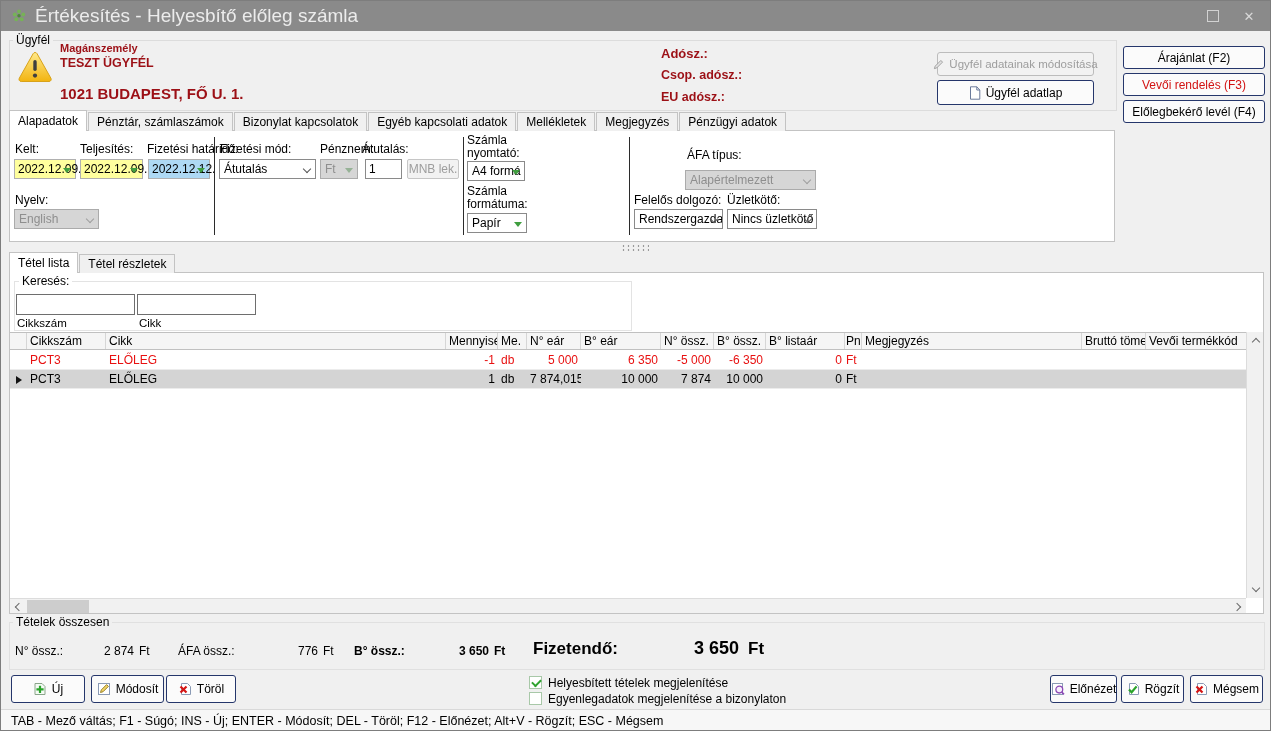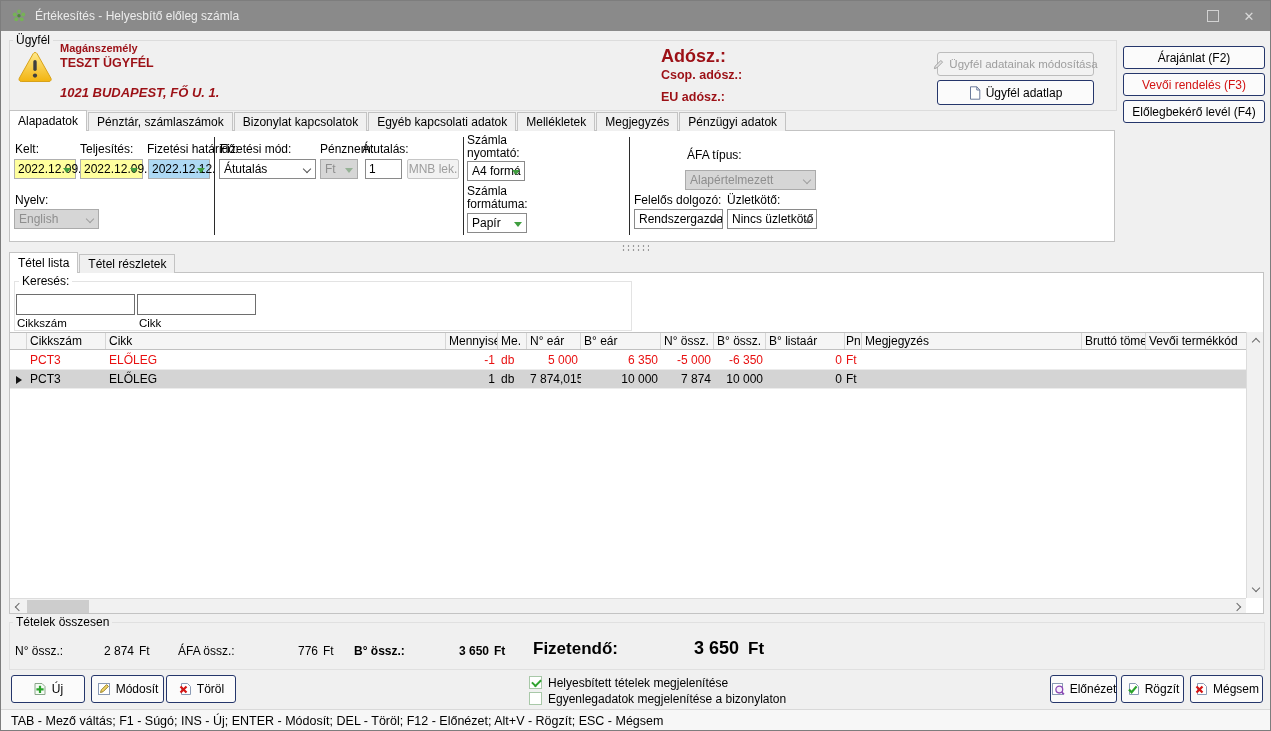--- a/index.html
+++ b/index.html
@@ -2,21 +2,21 @@
 <html><head>
 <meta charset="utf-8">
 <style>
   html,body{margin:0;padding:0;overflow:hidden;}
   body{font-family:"Liberation Sans","DejaVu Sans",sans-serif;}
   .window{position:relative;width:1271px;height:731px;background:#f0f0f0;border:1px solid #7d7d7d;box-sizing:border-box;overflow:hidden;}
 
   
   .titlebar{position:absolute;left:0;top:0;width:100%;height:30px;background:#8a8a8a;display:flex;align-items:center;}
   .app-icon{margin-left:11px;width:14px;height:14px;display:inline-block;}
-  .tb-title{margin-left:9px;color:#ececec;font-size:12px;}
+  .tb-title{margin-left:9px;color:#ececec;font-size:19px;}
   .tb-btn{position:absolute;top:0;width:34px;height:30px;display:flex;align-items:center;justify-content:center;color:#d9d9d9;font-size:13px;cursor:pointer;}
   .tb-max{right:40px;}
   .tb-close{right:4px;}
   .max-square{width:10px;height:10px;border:1px solid #d2d2d2;display:inline-block;}
 
   
   .lbl{position:absolute;font-size:12px;color:#000;white-space:nowrap;}
   .maroon{color:#9c1016;font-weight:bold;}
   .group-rect{position:absolute;border:1px solid #dcdcdc;}
   .group-cap{position:absolute;font-size:12px;background:#f0f0f0;padding:0 3px;white-space:nowrap;}
@@ -128,23 +128,23 @@
           </linearGradient>
         </defs>
       <path d="M16.2 2.6 a2.2 2.2 0 0 1 3.8 0 l13.9 24.6 a2.2 2.2 0 0 1 -1.9 3.3 H4.2 a2.2 2.2 0 0 1 -1.9 -3.3 Z" fill="url(#wg)" stroke="#d8a21a"></path>
       <rect x="16.3" y="9" width="3.4" height="11" rx="1.7" fill="#3f3f3f"></rect>
       <circle cx="18" cy="24.6" r="2.1" fill="#3f3f3f"></circle>
     </svg>
   </span>
 
   <div class="lbl maroon" style="left:59px;top:41px;font-size:11px;">Magánszemély</div>
   <div class="lbl maroon" style="left:59px;top:55px;font-size:12.5px;">TESZT ÜGYFÉL</div>
-  <div class="lbl maroon" style="left:59px;top:84px;font-size:13px;font-style:italic;">1021 BUDAPEST, FŐ U. 1.</div>
-
-  <div class="lbl maroon" style="left:660px;top:45px;font-size:18px;">Adósz.:</div>
+  <div class="lbl maroon" style="left:59px;top:84px;font-size:15px;">1021 BUDAPEST, FŐ U. 1.</div>
+
+  <div class="lbl maroon" style="left:660px;top:45px;font-size:13px;">Adósz.:</div>
   <div class="lbl maroon" style="left:660px;top:67px;font-size:12.5px;">Csop. adósz.:</div>
   <div class="lbl maroon" style="left:660px;top:89px;font-size:12.5px;">EU adósz.:</div>
 
   <button class="navy-btn disabled" style="left:936px;top:51px;width:157px;height:24px;font-size:11.5px;">
     <span>
         <svg width="11" height="11" viewBox="0 0 12 12">
           <path d="M1.5 10.5 L2.4 7.8 8.6 1.6 10.4 3.4 4.2 9.6 Z" fill="#e3e3e3" stroke="#9a9a9a"></path>
         </svg>
       </span>
     <span>Ügyfél adatainak módosítása</span>

